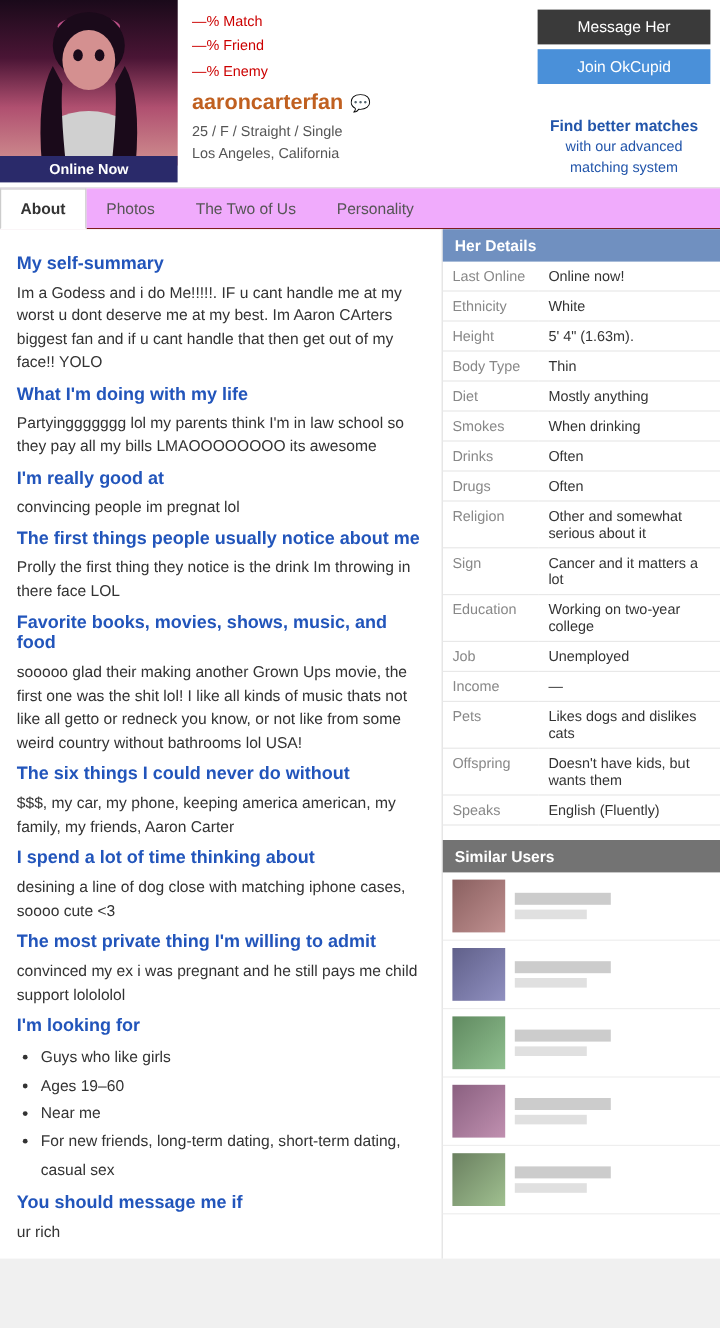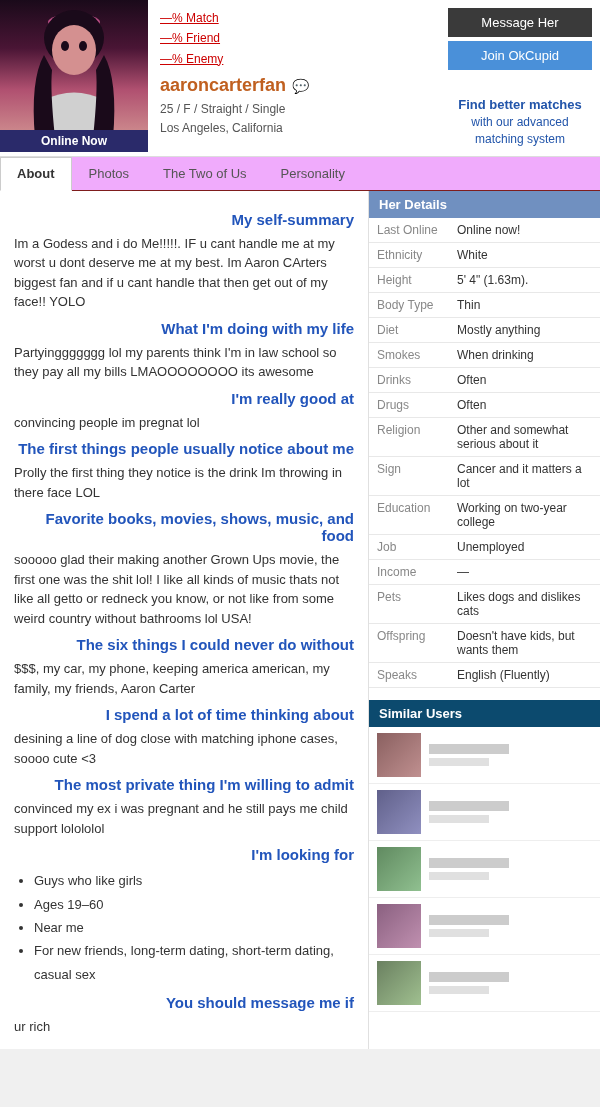--- a/index.html
+++ b/index.html
@@ -5,21 +5,21 @@
     * { box-sizing: border-box; margin: 0; padding: 0; }
     body { font-family: Arial, Helvetica, sans-serif; font-size: 13px; color: #333; background: #f0f0f0; width: 600px; }
 
     
     .header { background: #fff; border-bottom: 1px solid #ddd; display: flex; align-items: stretch; }
     .profile-photo-wrap { position: relative; width: 148px; min-height: 138px; flex-shrink: 0; }
     .profile-photo-silhouette { width: 148px; height: 138px; background: linear-gradient(180deg, #2a1a2a 0%, #5a2040 30%, #c06080 60%, #e0a0a0 100%); position: relative; }
     .online-badge { position: absolute; bottom: 4px; left: 0; right: 0; background: #2a2a6a; color: #fff; font-size: 12px; font-weight: bold; text-align: center; padding: 4px 0; }
     .header-middle { flex: 1; padding: 8px 12px; }
     .match-info { color: #c00; font-size: 12px; line-height: 1.7; }
-    .match-info span { display: block; text-decoration: underline; }
+    .match-info span { display: block; }
     .username-row { display: flex; align-items: center; margin-top: 6px; }
     .username { color: #c06020; font-size: 18px; font-weight: bold; }
     .chat-icon { margin-left: 6px; color: #888; font-size: 14px; }
     .user-info { font-size: 12px; color: #555; margin-top: 4px; line-height: 1.6; }
     .header-right { width: 160px; flex-shrink: 0; padding: 8px; display: flex; flex-direction: column; gap: 4px; align-items: flex-start; }
     .btn-message { background: #3a3a3a; color: #fff; border: none; padding: 7px 14px; font-size: 13px; cursor: pointer; width: 100%; }
     .btn-join { background: #4a90d9; color: #fff; border: none; padding: 7px 14px; font-size: 13px; cursor: pointer; width: 100%; }
     .find-better { color: #2255aa; font-size: 12px; text-align: center; margin-top: 22px; line-height: 1.4; }
     .find-better strong { display: block; font-size: 13px; }
 
@@ -28,33 +28,33 @@
     .nav-tab { padding: 8px 16px; font-size: 13px; cursor: pointer; border: 1px solid transparent; color: #555; }
     .nav-tab.active { background: #fff; border-color: #ccc; border-bottom-color: #fff; color: #333; font-weight: bold; margin-bottom: -1px; }
 
     
     .main-content { display: flex; background: #fff; }
     .left-col { flex: 1; padding: 12px 14px; }
     .right-col { width: 232px; flex-shrink: 0; border-left: 1px solid #e0e0e0; padding: 0; }
 
     
     .section-title { color: #2255bb; font-size: 15px; font-weight: bold; margin-top: 16px; margin-bottom: 6px; }
-    .section-title:first-child { margin-top: 8px; text-align: right; }
+    .section-title:first-child { margin-top: 8px; }
     .section-text { font-size: 13px; color: #333; line-height: 1.5; }
 
     
     .her-details-header { background: #7090c0; color: #fff; font-size: 13px; font-weight: bold; padding: 6px 10px; }
     .details-table { width: 100%; border-collapse: collapse; }
     .details-table tr { border-bottom: 1px solid #e8e8e8; }
     .details-table td { padding: 5px 8px; font-size: 12px; vertical-align: top; }
     .details-table td:first-child { color: #888; width: 80px; }
     .details-table td:last-child { color: #333; }
 
     
-    .similar-users-header { background: #0c4a6e; color: #fff; font-size: 13px; font-weight: bold; padding: 6px 10px; margin-top: 12px; }
+    .similar-users-header { background: #737373; color: #fff; font-size: 13px; font-weight: bold; padding: 6px 10px; margin-top: 12px; }
     .similar-user-item { display: flex; align-items: center; padding: 6px 8px; border-bottom: 1px solid #eee; gap: 8px; }
     .similar-user-thumb { width: 44px; height: 44px; background: #bbb; flex-shrink: 0; }
     .similar-user-thumb.t1 { background: linear-gradient(135deg, #8a6060 0%, #c09090 100%); }
     .similar-user-thumb.t2 { background: linear-gradient(135deg, #60608a 0%, #9090c0 100%); }
     .similar-user-thumb.t3 { background: linear-gradient(135deg, #608a60 0%, #90c090 100%); }
     .similar-user-thumb.t4 { background: linear-gradient(135deg, #8a6080 0%, #c090b0 100%); }
     .similar-user-thumb.t5 { background: linear-gradient(135deg, #6a8060 0%, #a0c090 100%); }
     .similar-user-info { flex: 1; }
     .similar-user-name { background: #ccc; height: 10px; width: 80px; margin-bottom: 4px; }
     .similar-user-sub { background: #e0e0e0; height: 8px; width: 60px; }

